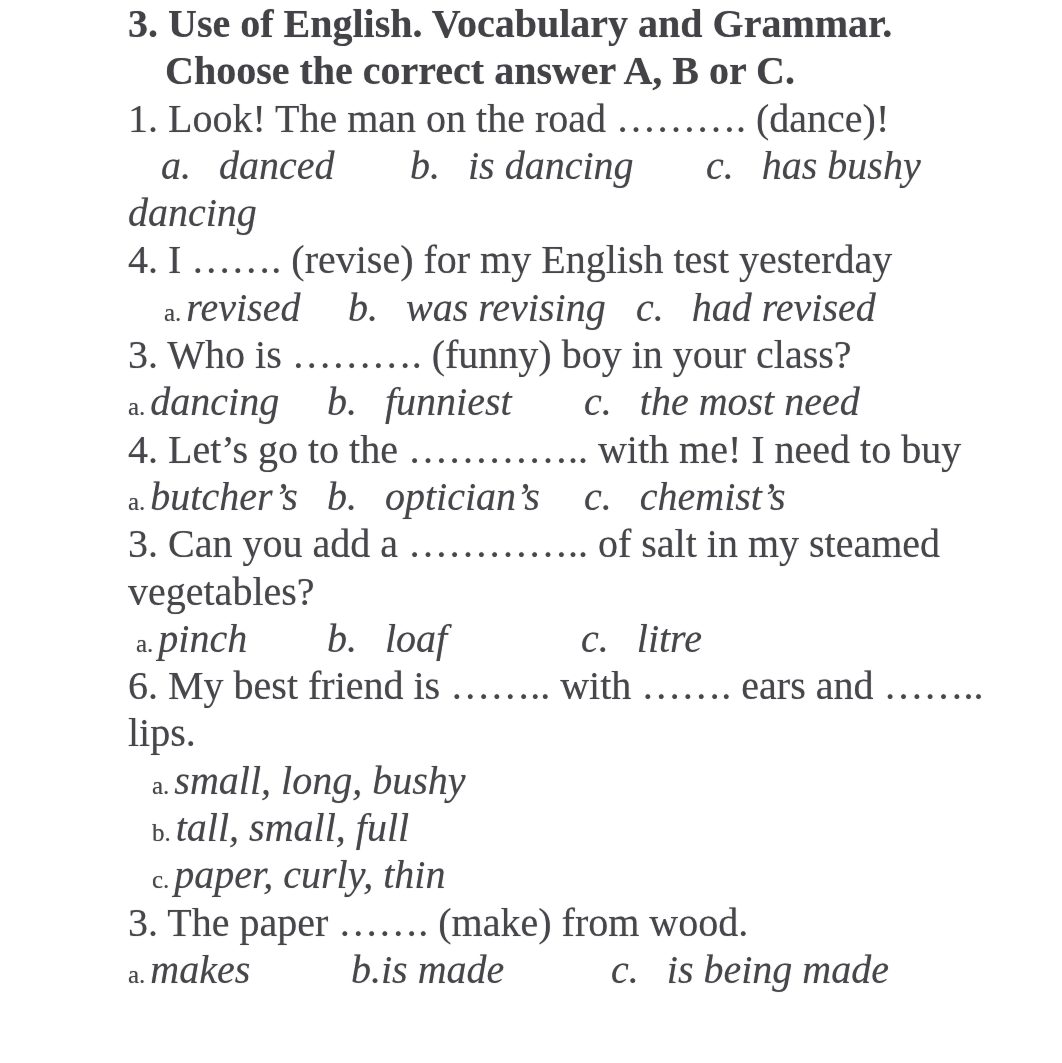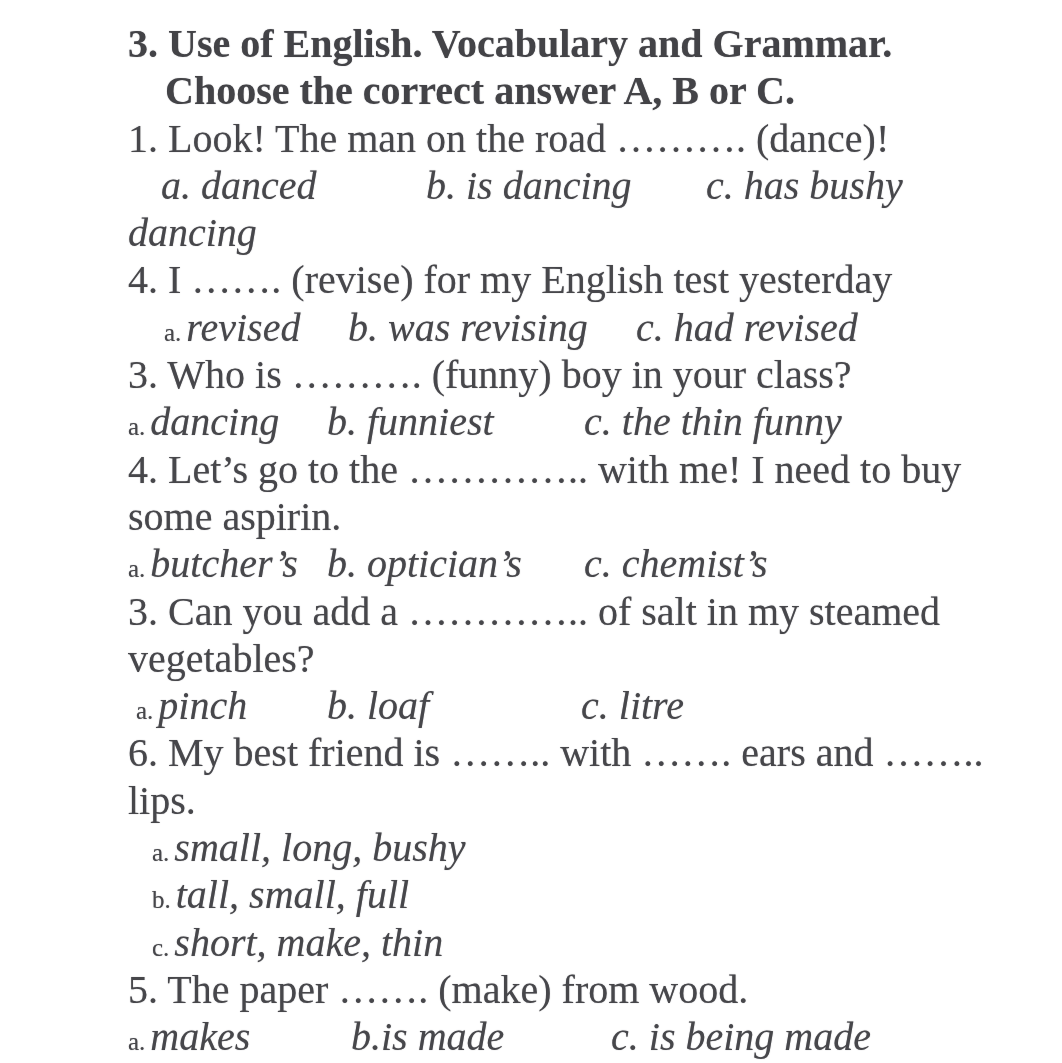--- a/index.html
+++ b/index.html
@@ -1,46 +1,45 @@
 <!DOCTYPE html>
 <html><head>
 <meta charset="utf-8">
 <style>
   * { margin: 0; padding: 0; box-sizing: border-box; }
   html, body { width: 1062px; height: 1063px; background: #ffffff; overflow: hidden; }
   .page {
     position: relative;
     width: 1054px;
     height: 1063px;
-    padding-top: 20px;
     font-family: "Liberation Serif", "DejaVu Serif", serif;
     font-size: 40px;
     color: #47474b;
     text-shadow: 0 0 1px rgba(72,72,78,0.55);
   }
   .line {
     position: relative;
     height: 47.3px;
     line-height: 47.3px;
     padding-left: 128px;
     white-space: pre;
   }
   .title { font-weight: bold; color: #434347; }
   .indent2 { padding-left: 165px; }
   .it { font-style: italic; }
   .optline { padding-left: 0; }
   .opt { position: absolute; top: 0; white-space: pre; }
   .opt-letter { font-style: italic; }
   .opt-letter.sm { font-style: normal; font-size: 25px; }
-  .opt-text { font-style: italic; margin-left: 10px; }
+  .opt-text { font-style: italic; margin-left: 28px; }
   .opt-letter.sm + .opt-text { margin-left: 5px; }
   .opt-letter.nogap + .opt-text { margin-left: 0; }
 
   
-  .q1opts .oa { left: 161px; } .q1opts .ob { left: 426px; text-align: right; } .q1opts .oc { left: 706px; }
+  .q1opts .oa { left: 161px; } .q1opts .ob { left: 410px; text-align: right; } .q1opts .oc { left: 706px; }
   .q2opts .oa { left: 164px; } .q2opts .ob { left: 348px; } .q2opts .oc { left: 636px; }
   .q3opts .oa { left: 128px; } .q3opts .ob { left: 327px; } .q3opts .oc { left: 584px; }
   .q4opts .oa { left: 128px; } .q4opts .ob { left: 327px; } .q4opts .oc { left: 584px; }
   .q5opts .oa { left: 136px; } .q5opts .ob { left: 327px; } .q5opts .oc { left: 581px; }
   .q6opts .oa { left: 128px; margin-left: 24px; }
   .q7opts .oa { left: 128px; } .q7opts .ob { left: 351px; } .q7opts .oc { left: 611px; }
 </style>
 </head>
 <body>
 
@@ -61,25 +60,24 @@
   <div class="line optline q2opts">
     <span class="opt oa"><span class="opt-letter sm">a.</span><span class="opt-text">revised</span></span>
     <span class="opt ob"><span class="opt-letter">b.</span><span class="opt-text">was revising</span></span>
     <span class="opt oc"><span class="opt-letter">c.</span><span class="opt-text">had revised</span></span>
   </div>
 
   <div class="line"><span>3. Who is ………. (funny) boy in your class?</span></div>
   <div class="line optline q3opts">
     <span class="opt oa"><span class="opt-letter sm">a.</span><span class="opt-text">dancing</span></span>
     <span class="opt ob"><span class="opt-letter">b.</span><span class="opt-text">funniest</span></span>
-    <span class="opt oc"><span class="opt-letter">c.</span><span class="opt-text">the thin funny</span></span>
+    <span class="opt oc"><span class="opt-letter">c.</span><span class="opt-text">the most need</span></span>
   </div>
 
   <div class="line"><span>4. Let’s go to the ………….. with me! I need to buy</span></div>
-  <div class="line"><span>some aspirin.</span></div>
   <div class="line optline q4opts">
     <span class="opt oa"><span class="opt-letter sm">a.</span><span class="opt-text">butcher’s</span></span>
     <span class="opt ob"><span class="opt-letter">b.</span><span class="opt-text">optician’s</span></span>
     <span class="opt oc"><span class="opt-letter">c.</span><span class="opt-text">chemist’s</span></span>
   </div>
 
   <div class="line"><span>3. Can you add a ………….. of salt in my steamed</span></div>
   <div class="line"><span>vegetables?</span></div>
   <div class="line optline q5opts">
     <span class="opt oa"><span class="opt-letter sm">a.</span><span class="opt-text">pinch</span></span>
@@ -89,23 +87,23 @@
 
   <div class="line"><span>6. My best friend is …….. with ……. ears and ……..</span></div>
   <div class="line"><span>lips.</span></div>
   <div class="line optline q6opts">
     <span class="opt oa"><span class="opt-letter sm">a.</span><span class="opt-text">small, long, bushy</span></span>
   </div>
   <div class="line optline q6opts">
     <span class="opt oa"><span class="opt-letter sm">b.</span><span class="opt-text">tall, small, full</span></span>
   </div>
   <div class="line optline q6opts">
-    <span class="opt oa"><span class="opt-letter sm">c.</span><span class="opt-text">short, make, thin</span></span>
+    <span class="opt oa"><span class="opt-letter sm">c.</span><span class="opt-text">paper, curly, thin</span></span>
   </div>
 
-  <div class="line"><span>5. The paper ……. (make) from wood.</span></div>
+  <div class="line"><span>3. The paper ……. (make) from wood.</span></div>
   <div class="line optline q7opts">
     <span class="opt oa"><span class="opt-letter sm">a.</span><span class="opt-text">makes</span></span>
     <span class="opt ob"><span class="opt-letter nogap">b.</span><span class="opt-text">is made</span></span>
     <span class="opt oc"><span class="opt-letter">c.</span><span class="opt-text">is being made</span></span>
   </div>
 
 </div>
 
 </body></html>

